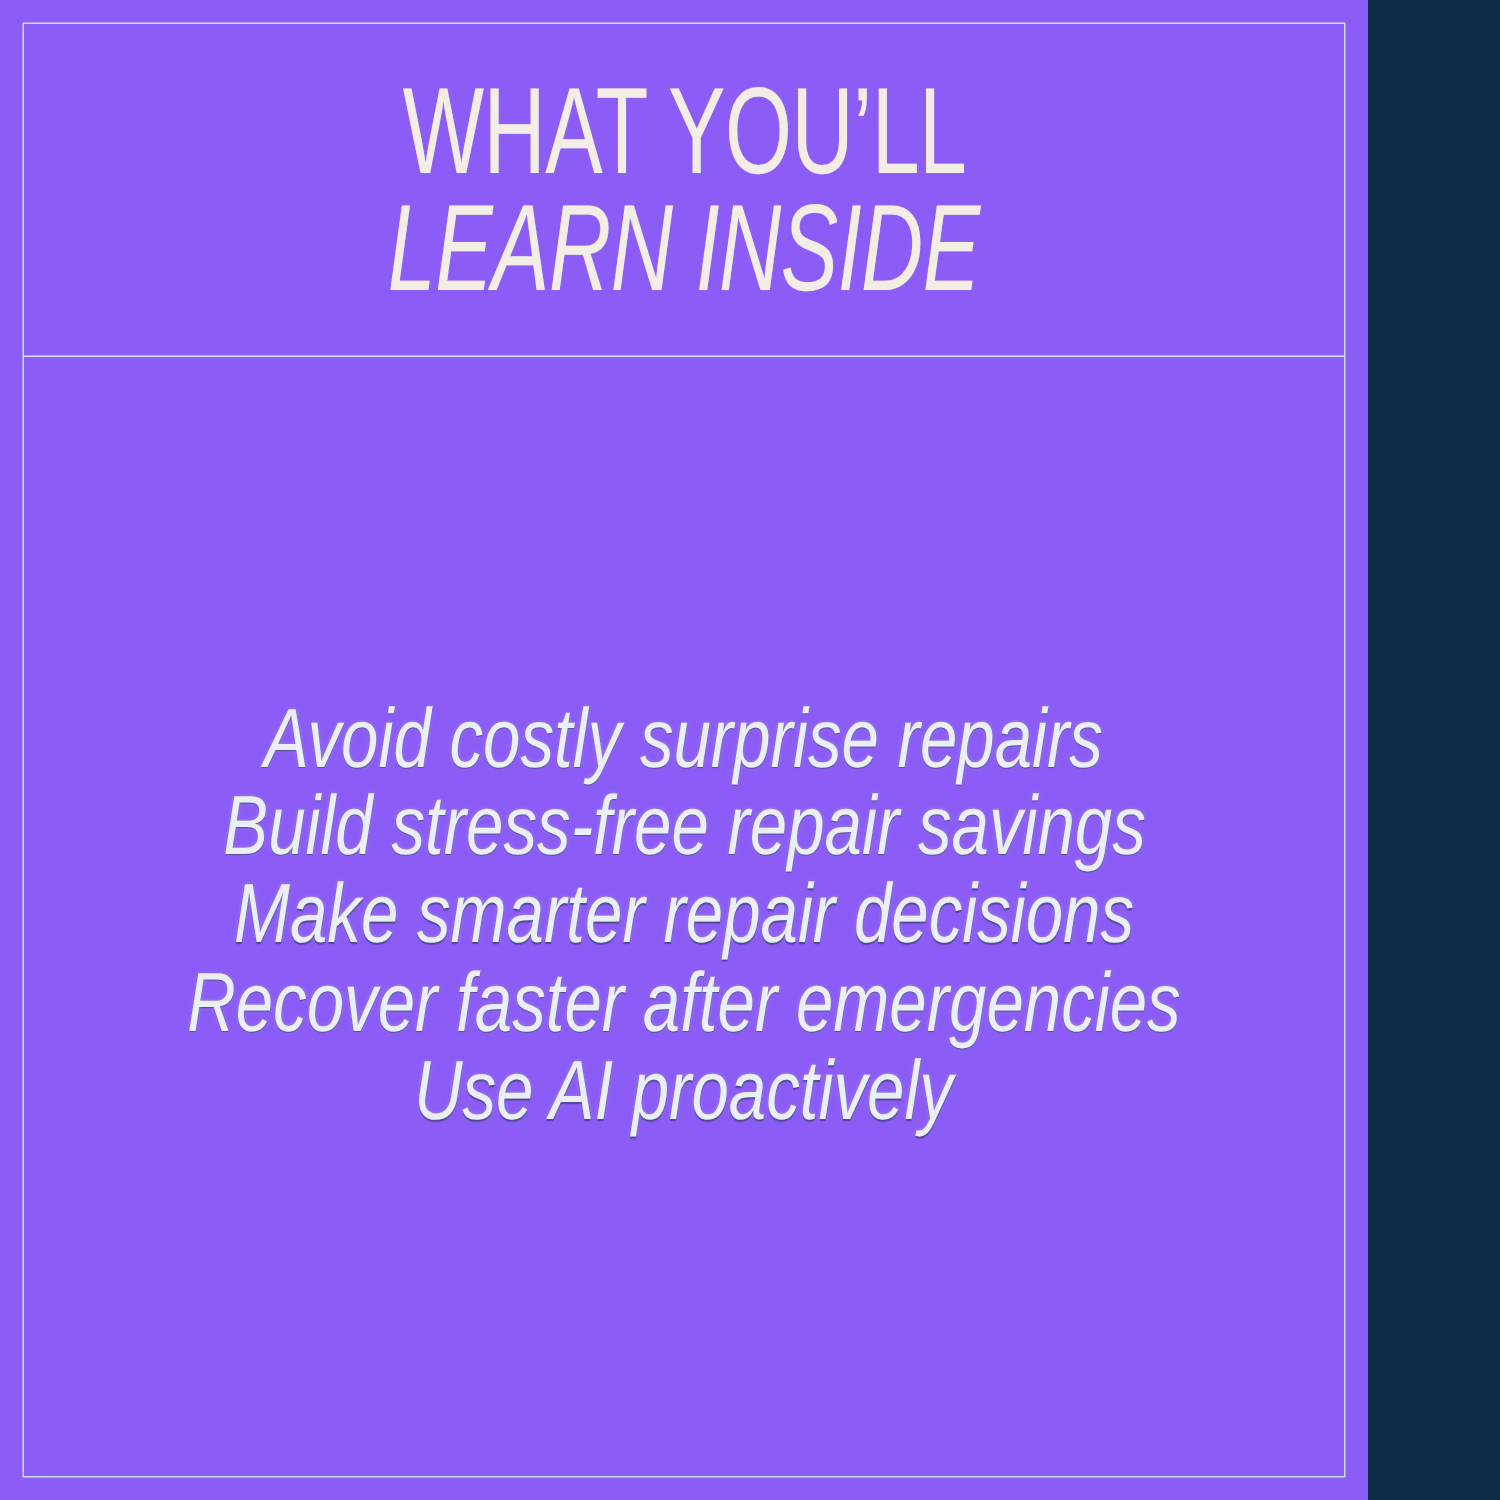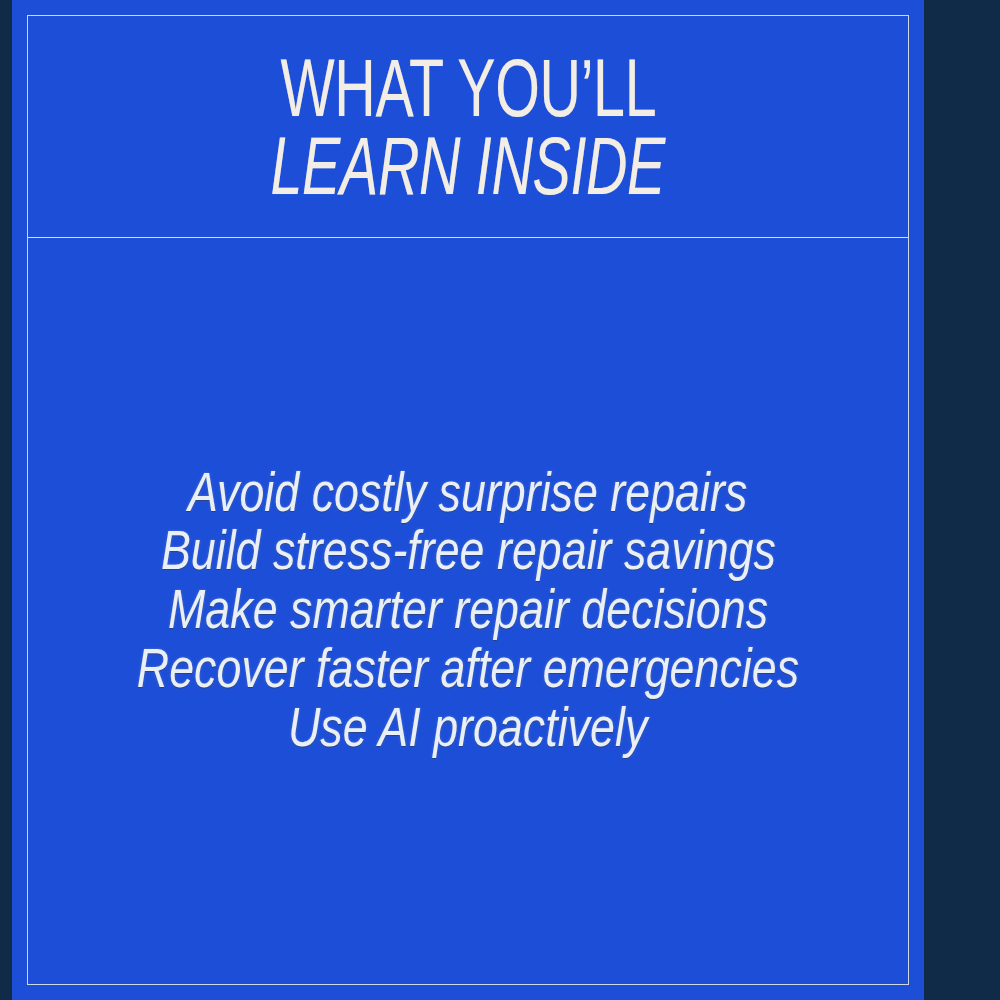--- a/index.html
+++ b/index.html
@@ -11,23 +11,22 @@
     height: 1000px;
     background: #0F2B47;
     font-family: "Liberation Sans", sans-serif;
     overflow: hidden;
   }
 
   #card {
     position: relative;
     width: 912px;
     height: 1000px;
-    background: #1d4ed8;
+    background: #8b5cf6;
     box-sizing: border-box;
-    margin-left: 12px;
   }
 
   
   #frame {
     position: absolute;
     left: 15px;
     top: 15px;
     right: 15px;
     bottom: 15px;
     border: 1.5px solid #CFD9E2;

